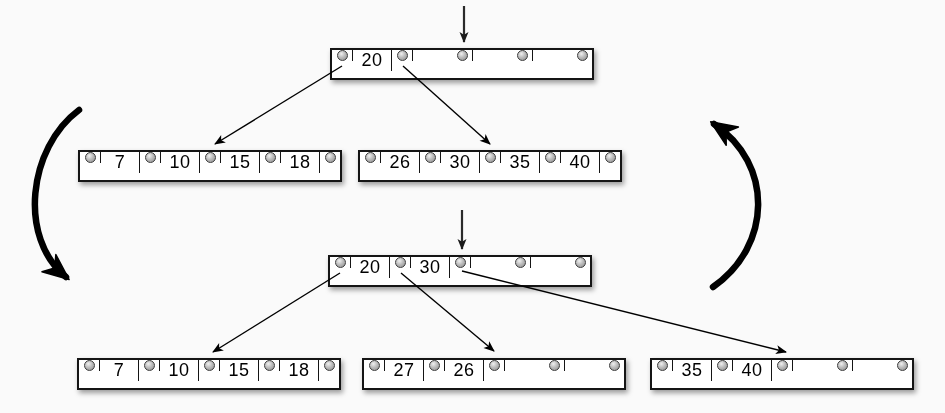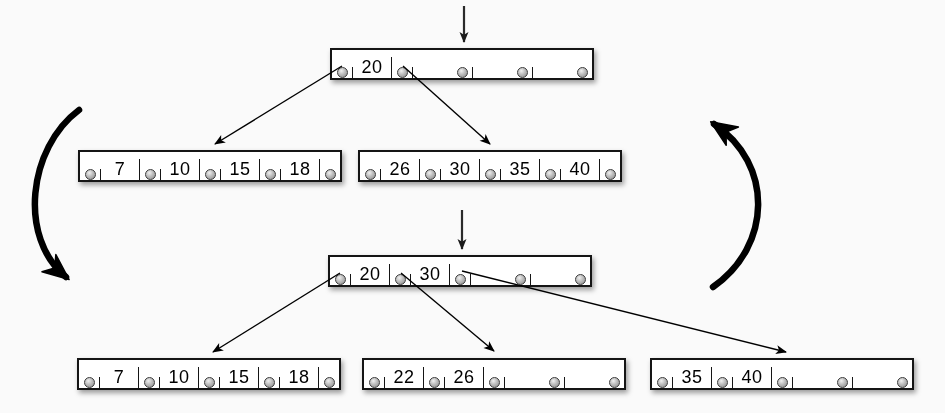--- a/index.html
+++ b/index.html
@@ -9,21 +9,21 @@
     width:945px;height:413px;overflow:hidden;
   }
   .canvas{
     position:relative;width:945px;height:413px;background:#fafafa;
   }
   .overlay{
     position:absolute;left:0;top:0;width:945px;height:413px;
     pointer-events:none;
   }
   .node{
-    position:absolute;display:flex;align-items:flex-end;height:32px;
+    position:absolute;display:flex;align-items:flex-start;height:32px;
     background:#fff;border:2px solid #151515;box-sizing:border-box;
     box-shadow:2px 3px 5px rgba(0,0,0,0.38);
   }
   .cell{
     display:flex;align-items:center;justify-content:center;
     box-sizing:content-box;border-right:1.5px solid #151515;
   }
   .cell:last-child{border-right:none;}
   .ptr{width:20px;}
   .key{
@@ -147,21 +147,21 @@
     <div class="cell key">18</div>
     <div class="cell ptr">
         <span class="dot"></span>
       </div>
   </div>
 
   <div class="node" style="left:362px;top:358px">
     <div class="cell ptr">
         <span class="dot"></span>
       </div>
-    <div class="cell key">22</div>
+    <div class="cell key">27</div>
     <div class="cell ptr">
         <span class="dot"></span>
       </div>
     <div class="cell key">26</div>
     <div class="cell ptr">
         <span class="dot"></span>
       </div>
     <div class="cell key"></div>
     <div class="cell ptr">
         <span class="dot"></span>

